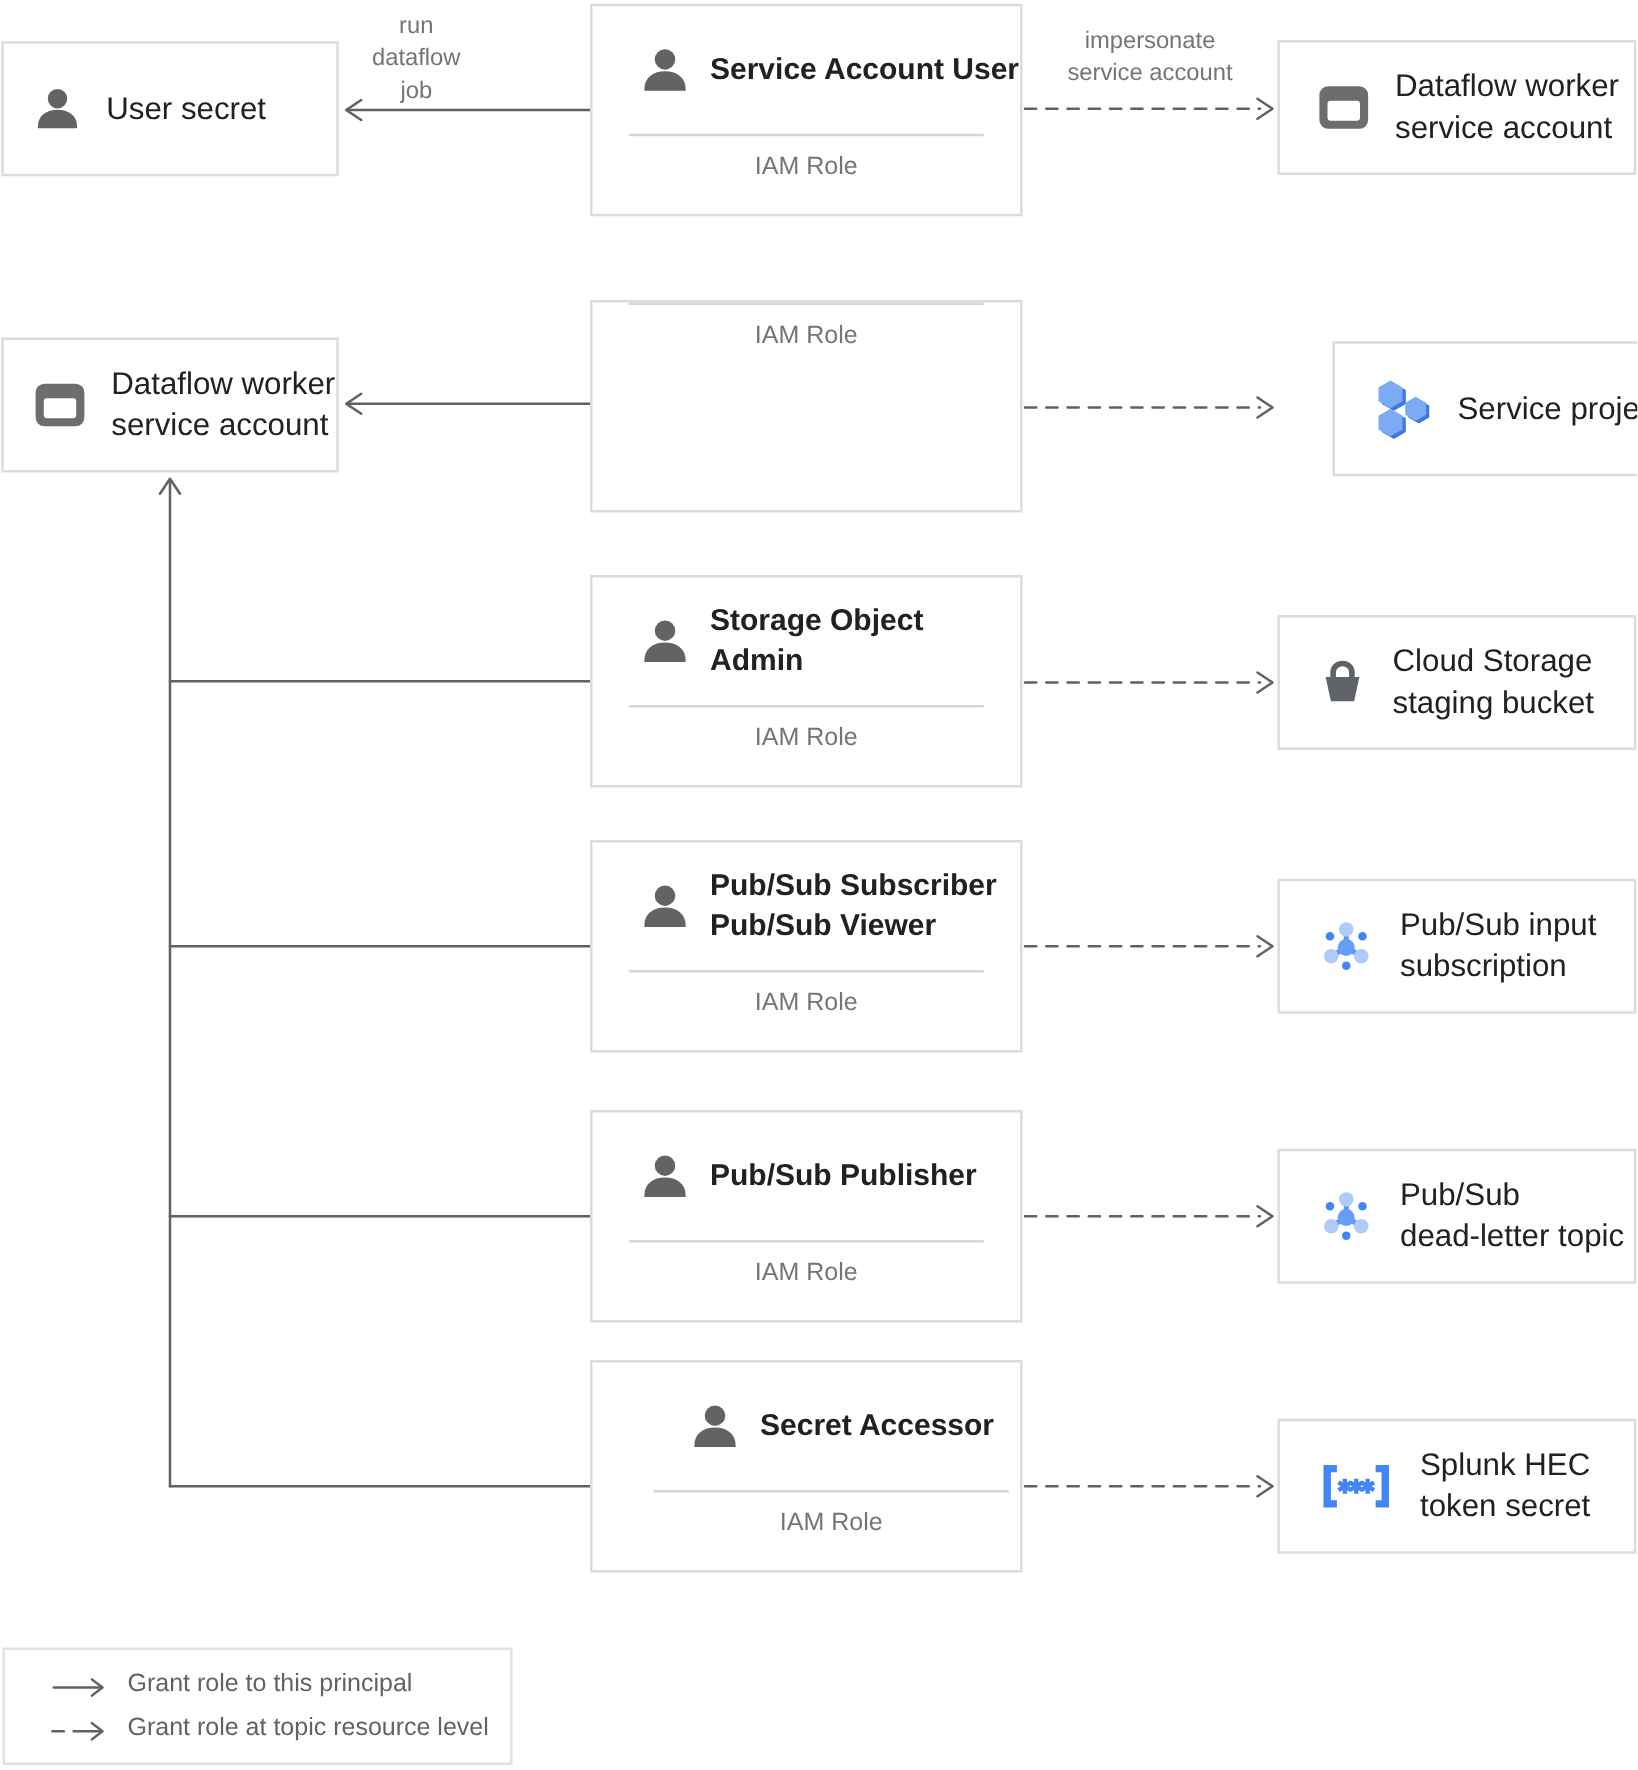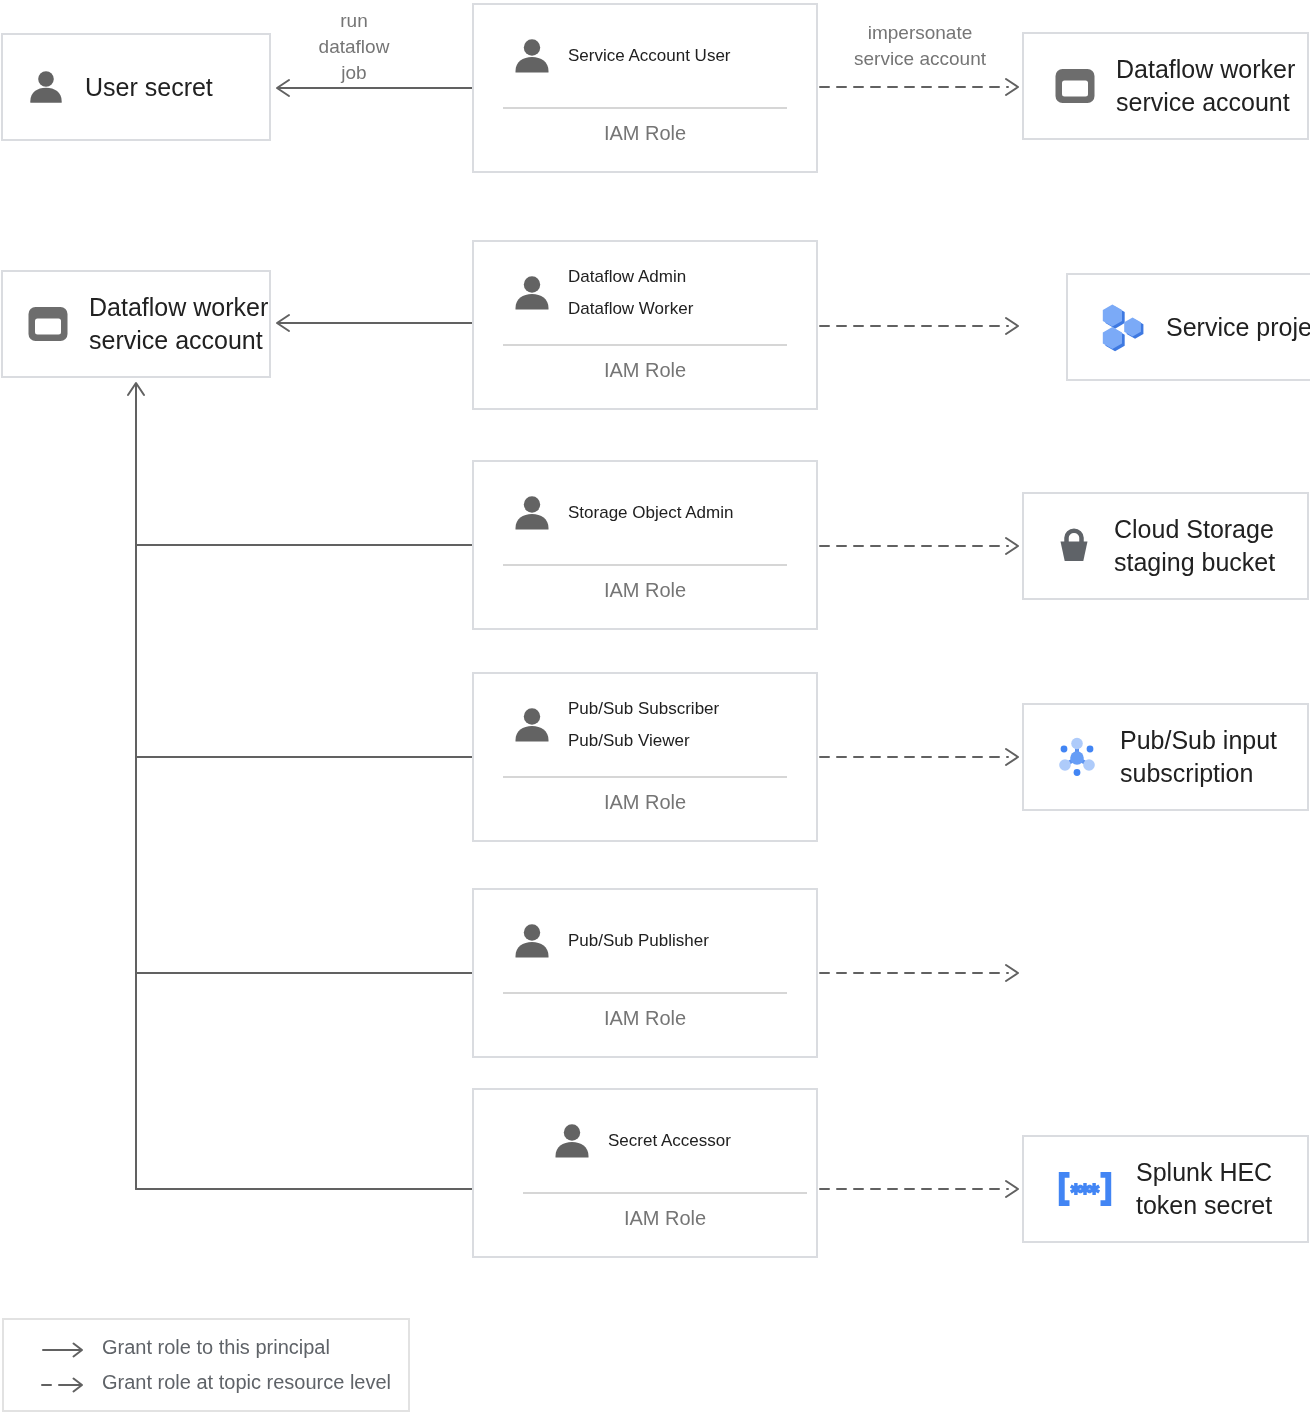--- a/index.html
+++ b/index.html
@@ -10,21 +10,21 @@
   .node{position:absolute;background:#fff;border:2px solid #dadce0;box-sizing:border-box;
         display:flex;align-items:center;}
   .node .lines span{display:block;font-size:25px;line-height:33px;color:#212121;}
 
   .leftnode{left:1px;width:270px;height:108px;padding-left:24px;gap:20px;}
   .resnode{left:1022px;width:287px;height:108px;padding-left:30px;gap:20px;}
 
   .role{position:absolute;left:472px;width:346px;height:170px;background:#fff;
         border:2px solid #dadce0;box-sizing:border-box;}
   .role-title{height:102px;display:flex;align-items:center;padding-left:38px;gap:16px;}
-  .role-title .lines span{display:block;font-size:17px;line-height:32px;color:#212121;}
+  .role-title .lines span{display:block;font-size:24px;line-height:32px;color:#212121;font-weight:bold;}
   .divider{width:284px;margin:0 auto;border-top:2px solid #d6d6d6;}
   .iam{margin-top:13px;text-align:center;font-size:20px;color:#757575;}
 
   .edge-label{position:absolute;text-align:center;font-size:19px;line-height:26px;color:#757575;}
   .edge-label span{display:block;}
 
   .legend{position:absolute;left:2px;top:1318px;width:408px;height:94px;border:2px solid #e2e2e2;
           box-sizing:border-box;display:flex;flex-direction:column;justify-content:center;
           gap:12px;padding-left:36px;background:#fff;}
   .legend-row{display:flex;align-items:flex-end;gap:12px;}
@@ -105,21 +105,21 @@
       <path d="M820 1189 H1008"></path>
     </g>
     <path d="M1006 79 L1018 87 L1006 95"></path>
     <path d="M1006 318 L1018 326 L1006 334"></path>
     <path d="M1006 538 L1018 546 L1006 554"></path>
     <path d="M1006 749 L1018 757 L1006 765"></path>
     <path d="M1006 965 L1018 973 L1006 981"></path>
     <path d="M1006 1181 L1018 1189 L1006 1197"></path>
   </svg>
 
-  <div class="edge-label" style="left:294px;top:8px;width:120px;">
+  <div class="edge-label" style="left:273px;top:8px;width:120px;">
     <span>run</span>
     <span>dataflow</span>
     <span>job</span>
   </div>
   <div class="edge-label" style="left:820px;top:20px;width:200px;">
     <span>impersonate</span>
     <span>service account</span>
   </div>
 
   <div class="node leftnode" style="top:33px;">
@@ -149,29 +149,20 @@
       <div class="lines">
         <span>Service Account User</span>
         <span></span>
       </div>
     </div>
     <div class="divider"></div>
     <div class="iam">IAM Role</div>
   </div>
 
   <div class="role" style="top:240px;">
-    <div class="role-title">
-      <svg class="ic" width="40" height="40">
-          <use href="#i-person"></use>
-        </svg>
-      <div class="lines">
-        <span>Dataflow Admin</span>
-        <span>Dataflow Worker</span>
-      </div>
-    </div>
     <div class="divider"></div>
     <div class="iam">IAM Role</div>
   </div>
 
   <div class="role" style="top:460px;">
     <div class="role-title">
       <svg class="ic" width="40" height="40">
           <use href="#i-person"></use>
         </svg>
       <div class="lines">
@@ -252,20 +243,29 @@
       <span>staging bucket</span>
     </div>
   </div>
   <div class="node resnode" style="top:703px;">
     <svg class="ic" width="46" height="46">
         <use href="#i-pubsub"></use>
       </svg>
     <div class="lines">
       <span>Pub/Sub input</span>
       <span>subscription</span>
+    </div>
+  </div>
+  <div class="node resnode" style="top:919px;">
+    <svg class="ic" width="46" height="46">
+        <use href="#i-pubsub"></use>
+      </svg>
+    <div class="lines">
+      <span>Pub/Sub</span>
+      <span>dead-letter topic</span>
     </div>
   </div>
   <div class="node resnode" style="top:1135px;">
     <svg class="ic" width="62" height="42">
         <use href="#i-secret"></use>
       </svg>
     <div class="lines">
       <span>Splunk HEC</span>
       <span>token secret</span>
     </div>

